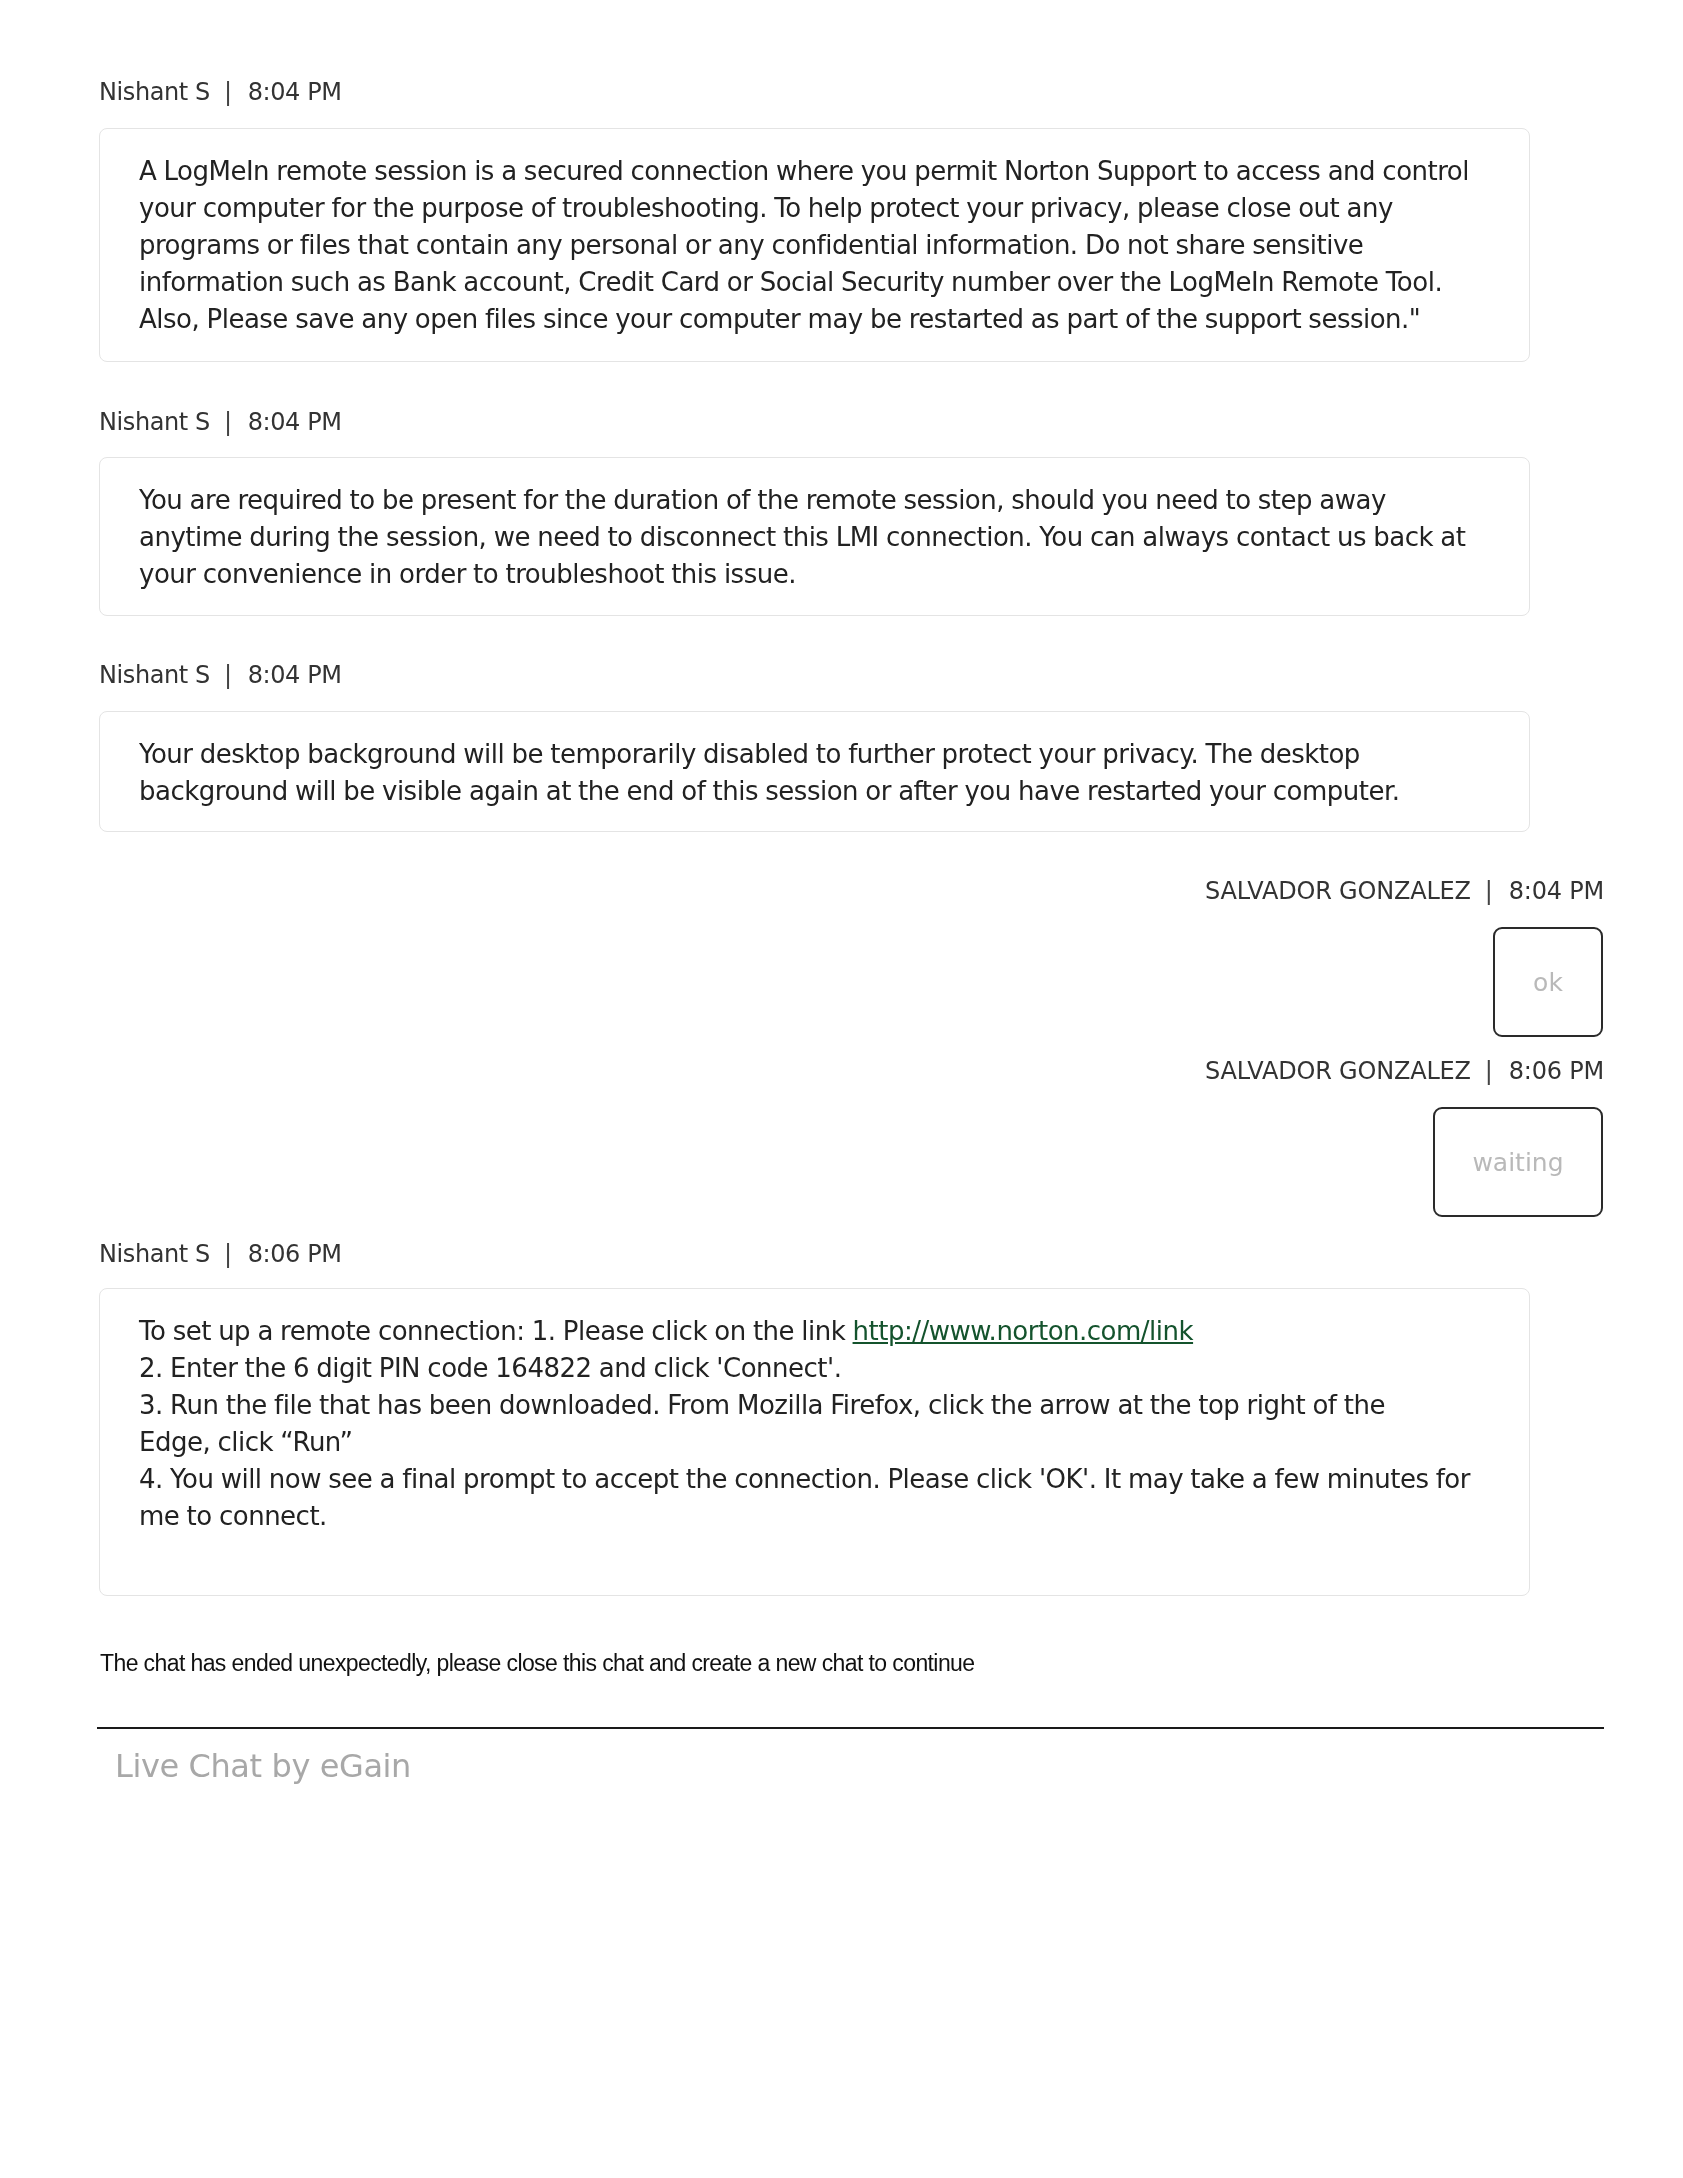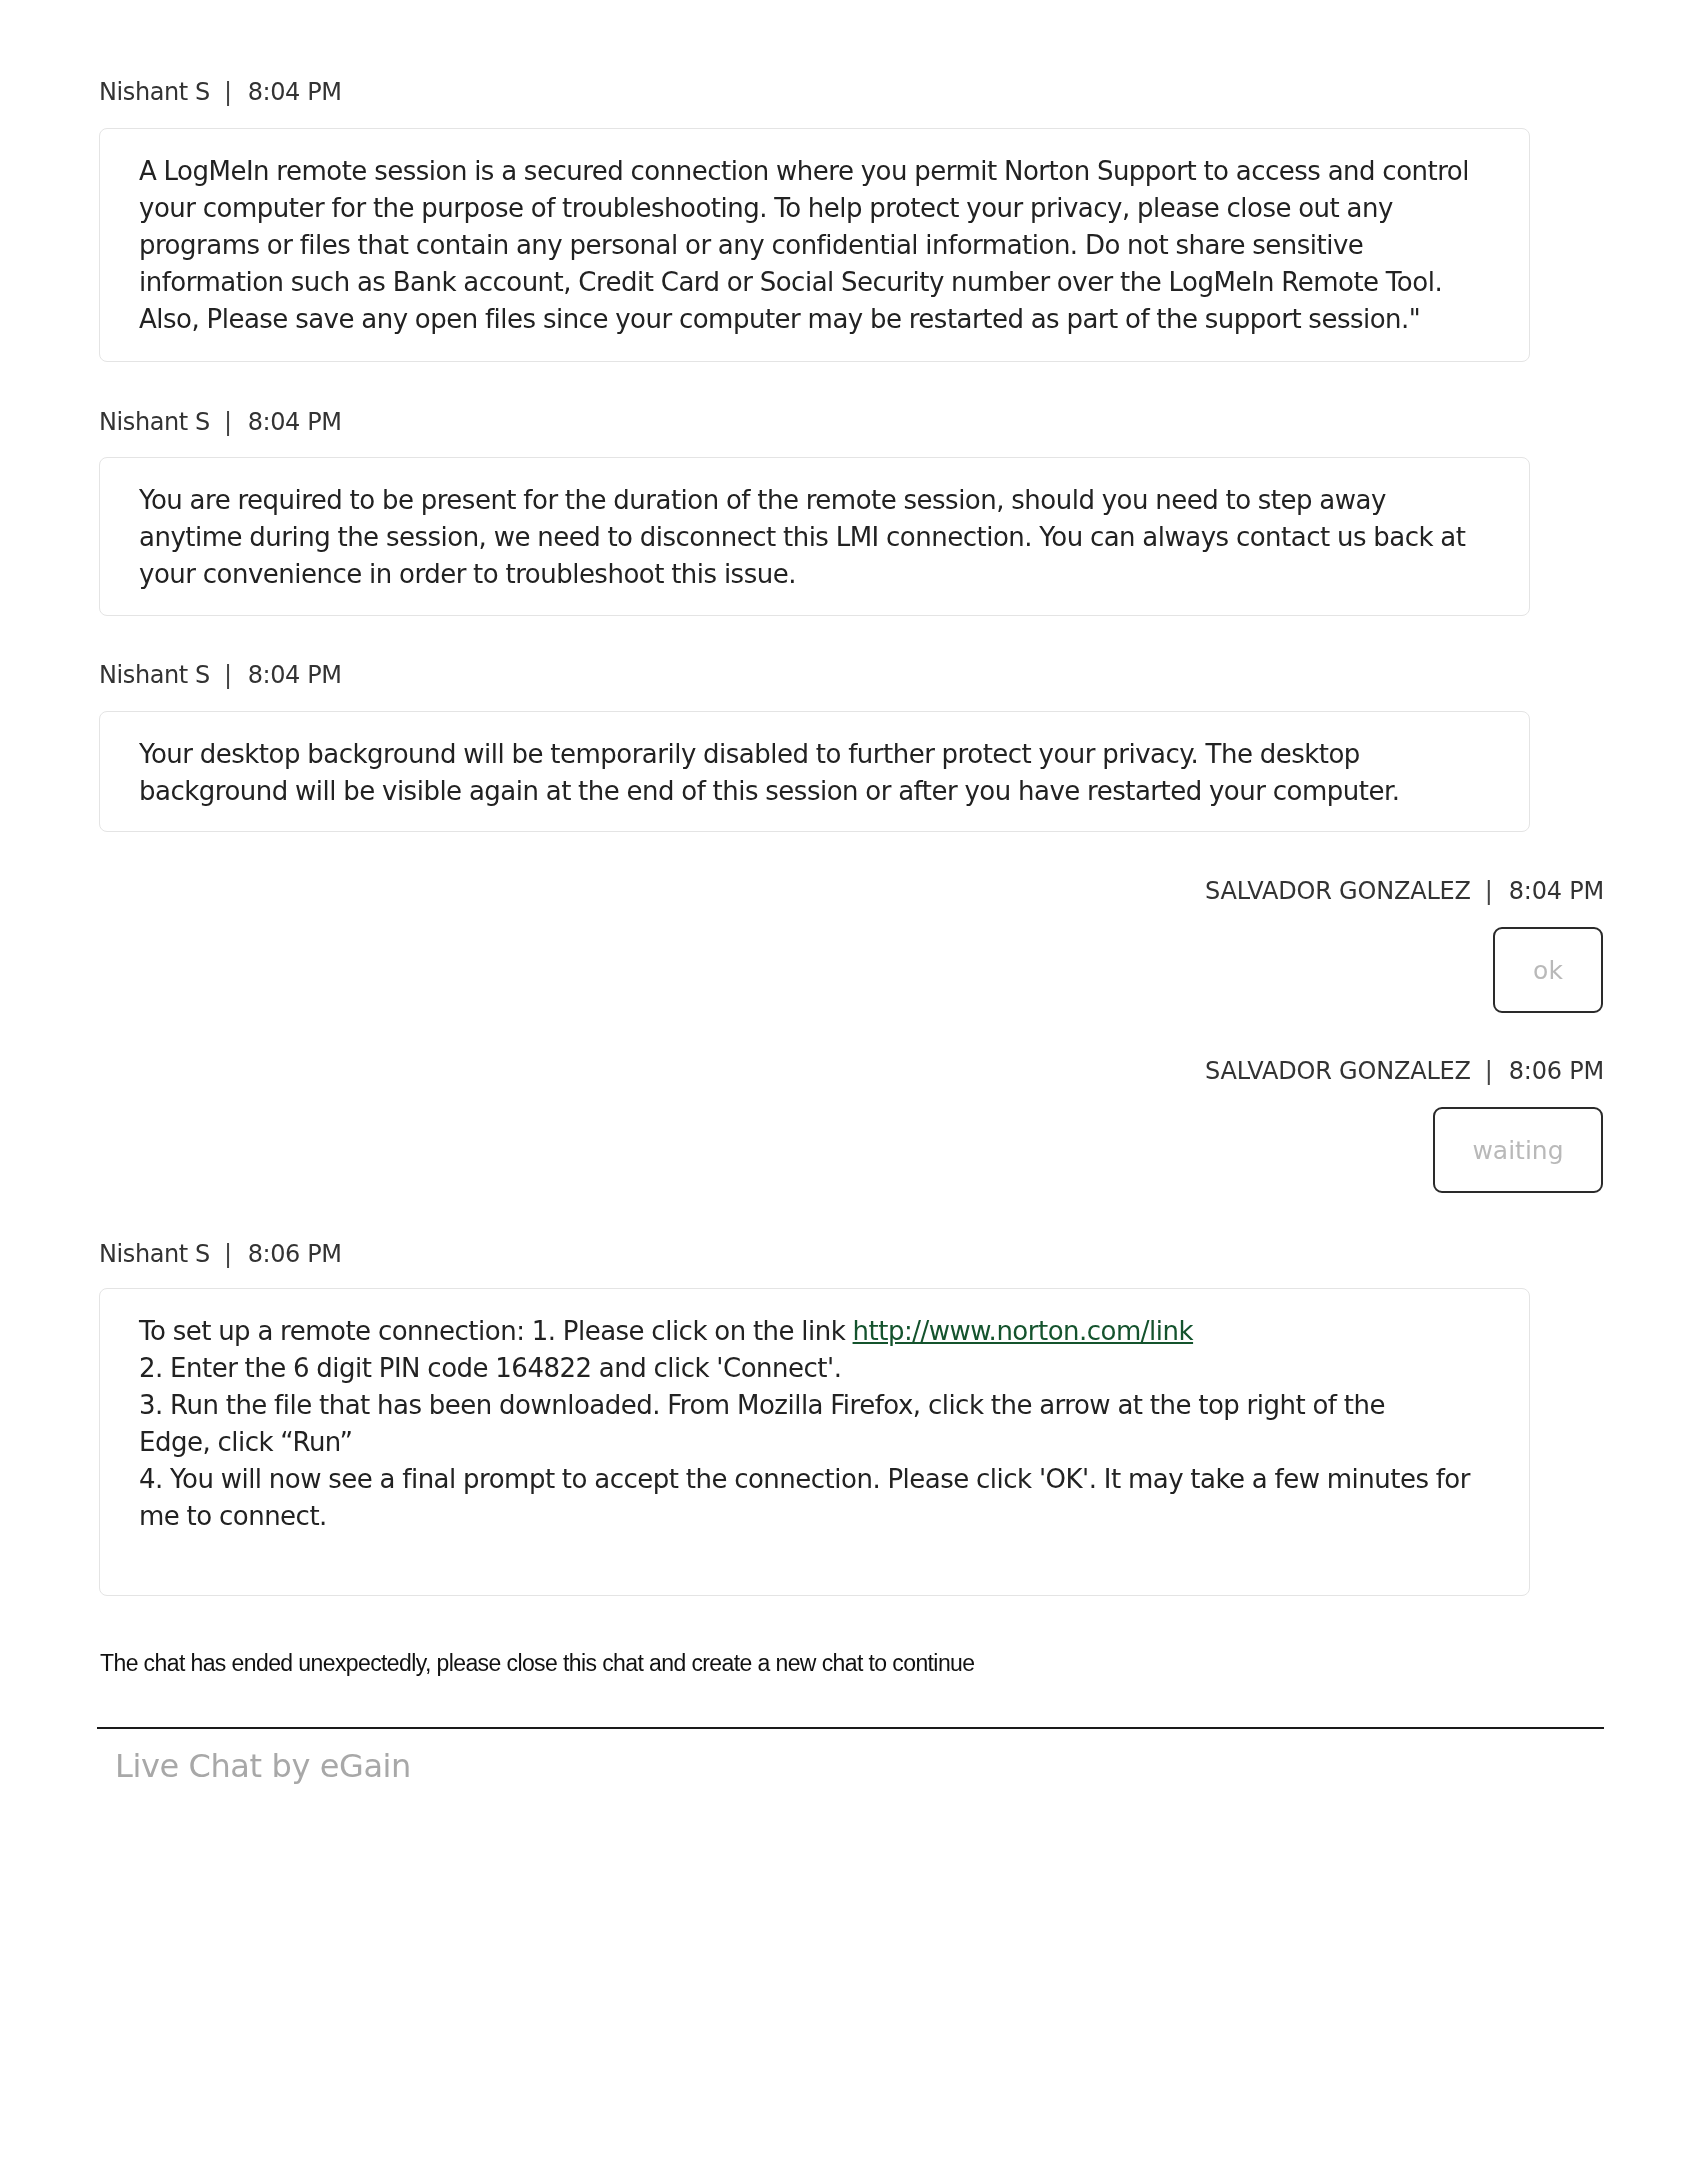--- a/index.html
+++ b/index.html
@@ -53,21 +53,21 @@
       word-spacing: -0.5px;
     }
     .agent-box .line { display: block; white-space: nowrap; }
     .agent-box a {
       color: #14532d;
       text-decoration: underline;
     }
     .cust-bubble {
       position: absolute;
       right: 80px;
-      height: 86px;
+      height: 110px;
       box-sizing: border-box;
       border: 2.5px solid #2a2a2a;
       border-radius: 9px;
       background: #ffffff;
       font-size: 25px;
       color: #b9b9b9;
       display: flex;
       align-items: center;
       justify-content: center;
     }

